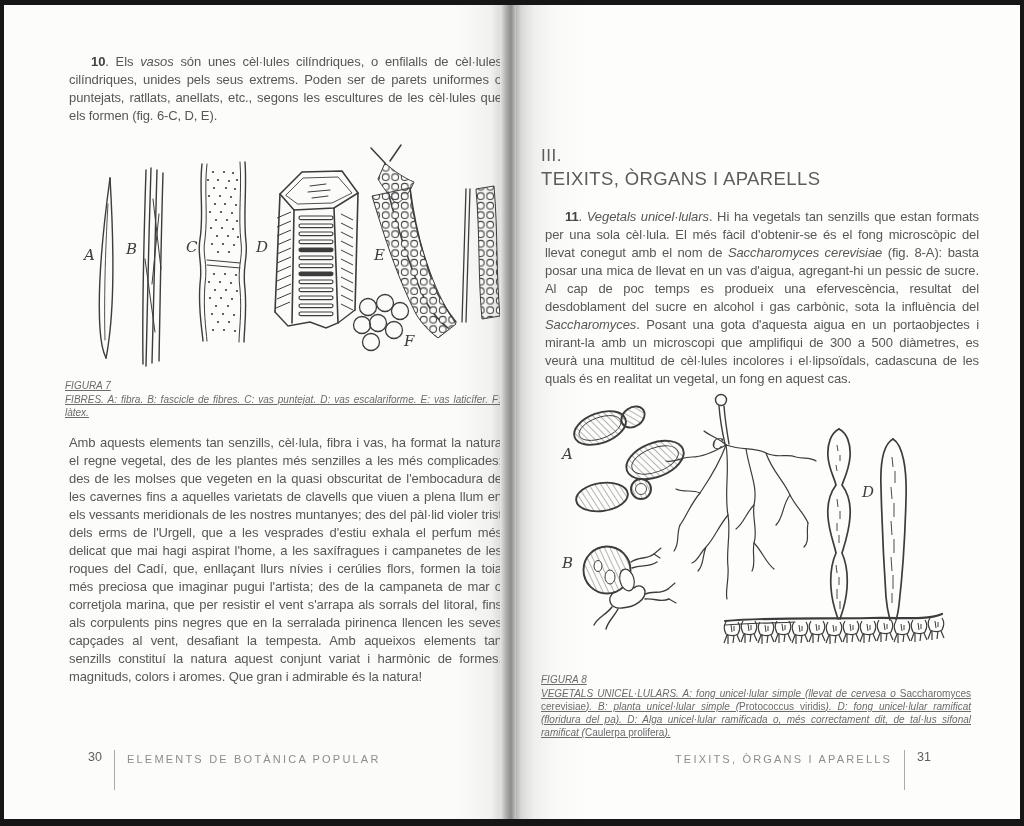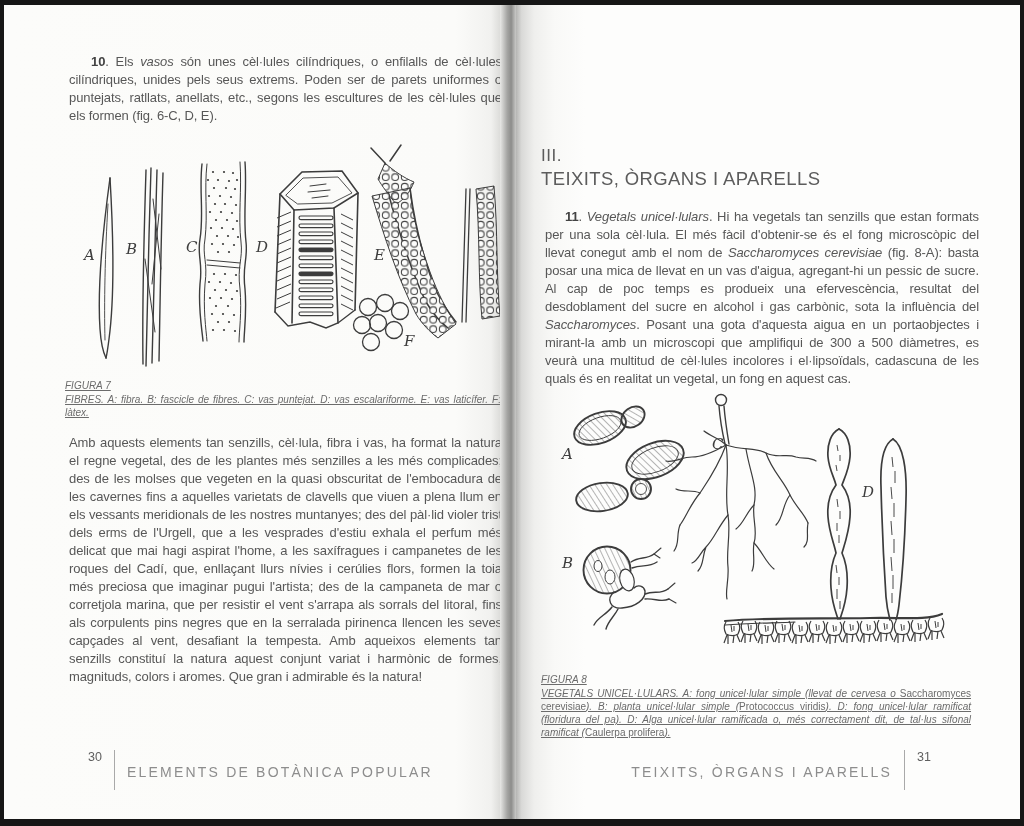--- a/index.html
+++ b/index.html
@@ -15,21 +15,21 @@
   .para-num{font-weight:bold;color:#434343;}
   .caption{position:absolute;font-style:italic;font-size:10px;line-height:13px;color:#6b6b6b;text-align:justify;text-decoration:underline;}
   .caption .cap-title{display:block;font-style:italic;margin-bottom:1px;}
   .cap-rm{font-style:normal;}
   .section-heading{position:absolute;color:#5c5c5c;font-weight:400;}
   .section-num{font-size:17px;line-height:22px;letter-spacing:0.5px;}
   .section-title{font-size:18.5px;line-height:24px;letter-spacing:0.4px;}
   .footer{position:absolute;display:flex;align-items:flex-start;}
   .pagenum{font-size:12.5px;color:#5f5f5f;line-height:14px;text-align:right;}
   .footer-rule{display:inline-block;width:1px;height:40px;background:#a9a9a9;margin:0 12px;}
-  .running-title{font-size:14px;letter-spacing:2.2px;color:#8d8d8d;margin-top:14px;white-space:nowrap;}
+  .running-title{font-size:11px;letter-spacing:2.2px;color:#8d8d8d;margin-top:3px;white-space:nowrap;}
   .footer-left .pagenum{width:40px;text-align:right;}
   .footer-right{justify-content:flex-end;}
   .fig{position:absolute;}
   .fig text{font-family:"DejaVu Serif",serif;font-style:italic;font-size:15px;fill:#3d3d3d;}
   .edge-top,.edge-bottom{position:absolute;left:0;width:1024px;background:#161616;}
   .edge-top{top:0;height:5px;}
   .edge-bottom{bottom:0;height:7px;}
 </style>
 </head>
 <body>

